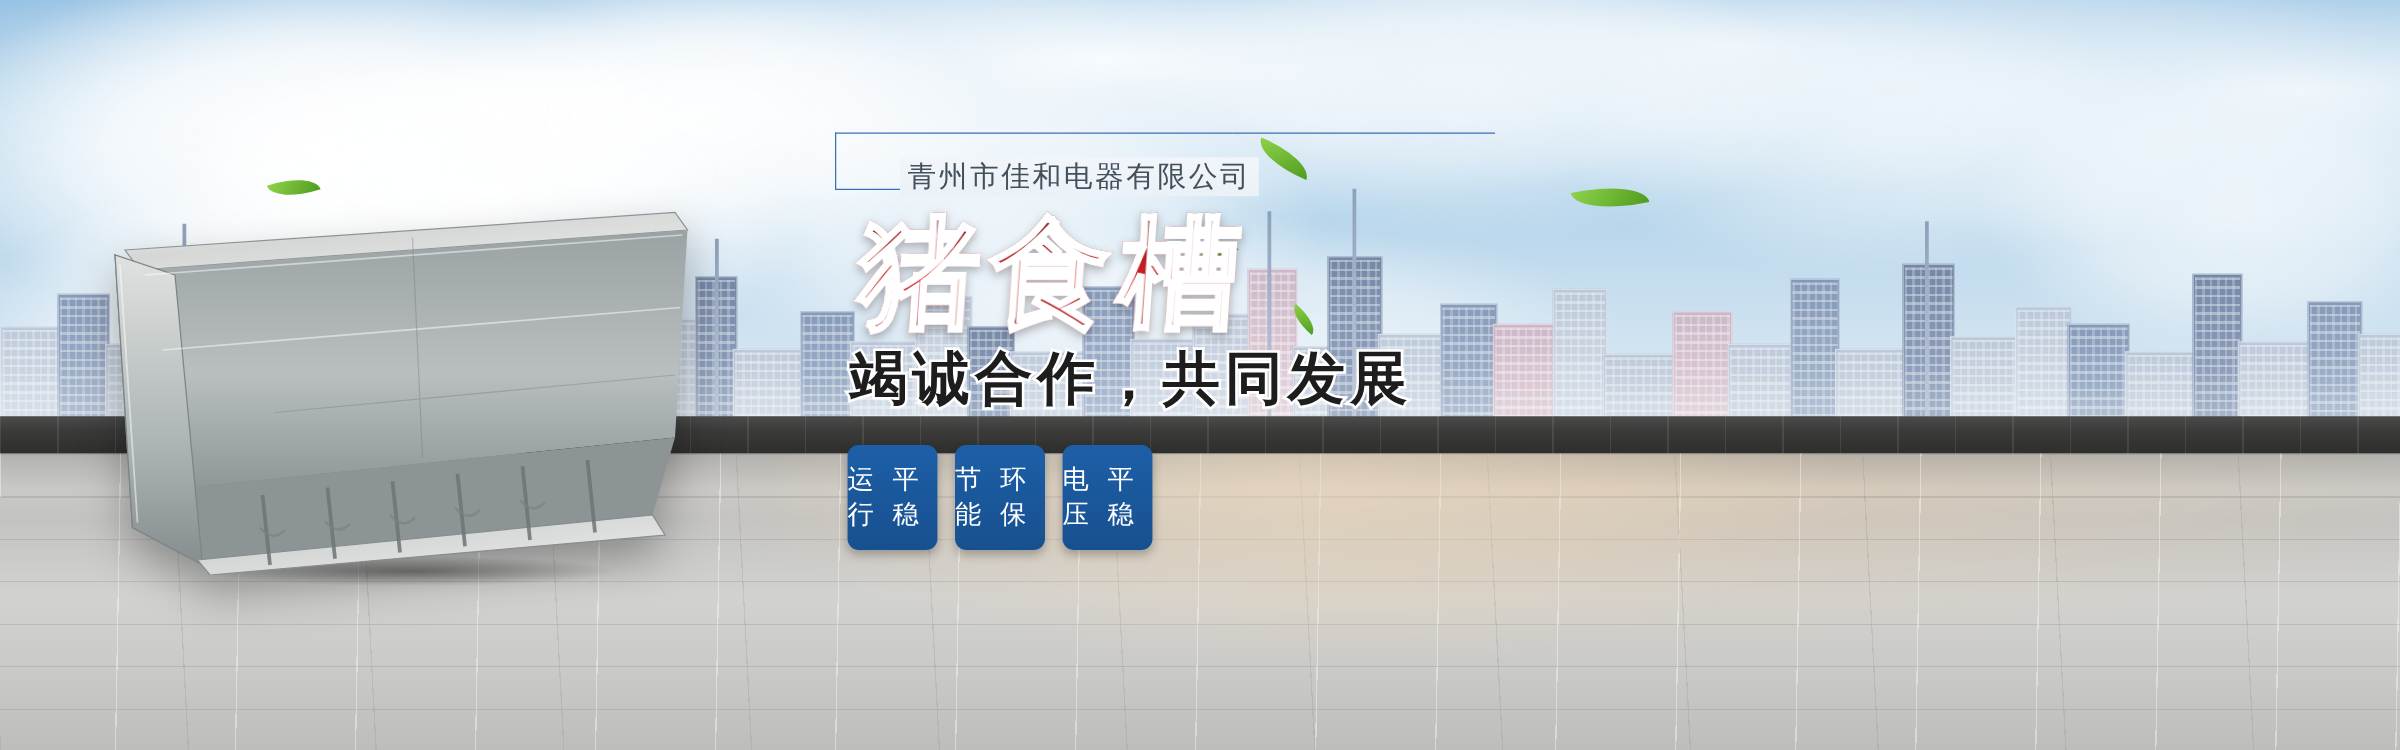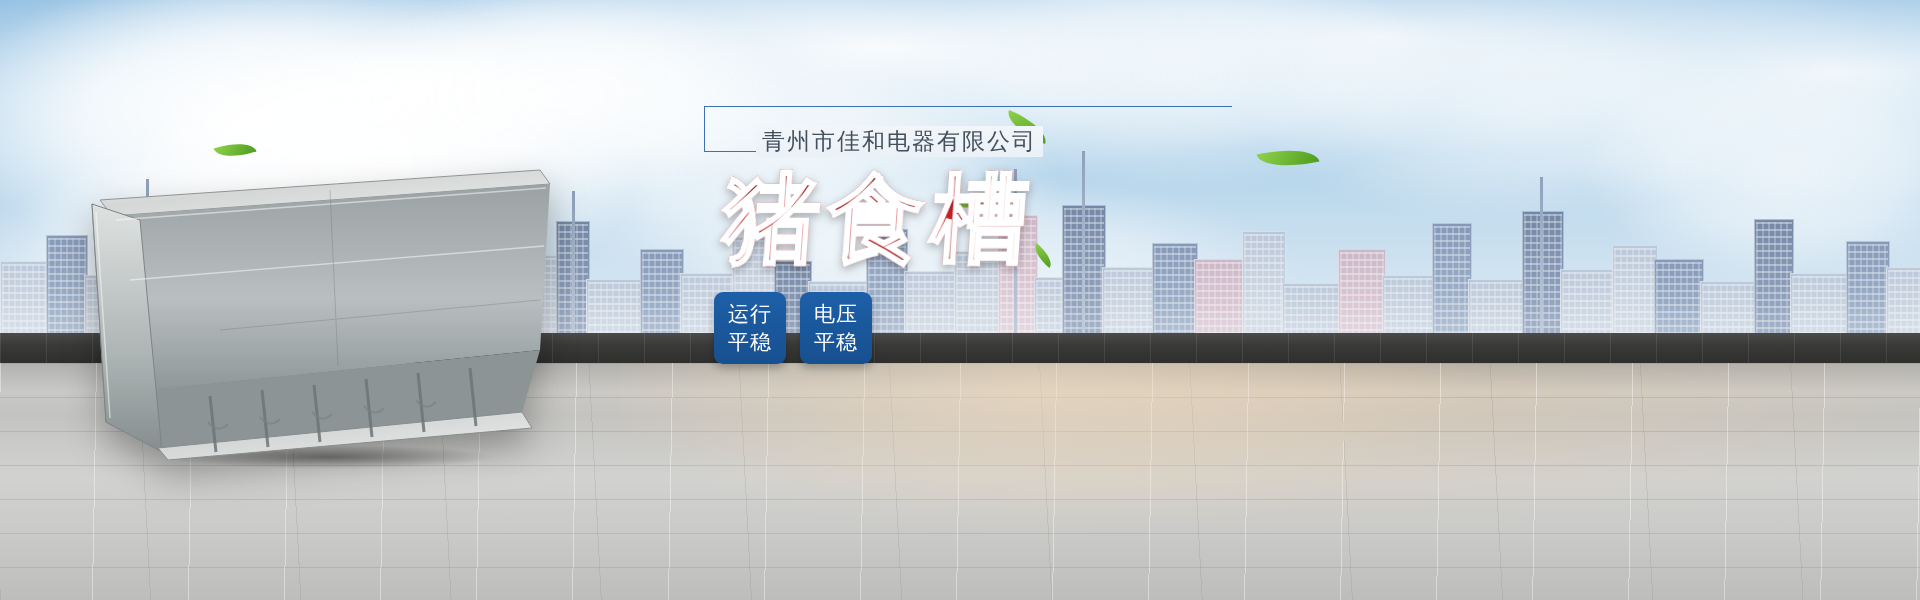--- a/index.html
+++ b/index.html
@@ -107,21 +107,21 @@
   }
   .prodShadow{
     position:absolute;left:95px;top:440px;width:470px;height:34px;
     background:radial-gradient(ellipse 50% 50% at 50% 50%, rgba(0,0,0,.40), rgba(0,0,0,0) 70%);
   }
 
   
   .leaf{position:absolute;background:linear-gradient(135deg,#8fd24a,#4f9c1f);border-radius:0 100% 0 100%;}
 
   
-  .copy{position:absolute;left:700px;top:96px;width:560px;}
+  .copy{position:absolute;left:664px;top:96px;width:560px;}
 
   .brandWrap{position:relative;height:66px;}
   .brandFrame{
     position:absolute;left:4px;top:10px;width:318px;height:46px;
     border:1px solid #3c6fb4;border-right:none;
     box-sizing:border-box;
   }
   .brandFrameTop{
     position:absolute;left:322px;top:10px;width:210px;height:1px;background:#3c6fb4;
   }
@@ -160,24 +160,24 @@
     -webkit-text-stroke:4px #ffffff;
     paint-order:stroke fill;
     text-shadow:0 2px 3px rgba(255,255,255,.9);
     padding-left:16px;
   }
 
   .badges{
     display:flex;gap:14px;margin-top:22px;padding-left:14px;
   }
   .badge{
-    width:72px;height:72px;border-radius:9px;
+    width:72px;height:84px;border-radius:9px;
     background:linear-gradient(180deg,#1d5fa8 0%, #17508f 100%);
     box-shadow:0 4px 8px rgba(0,0,0,.25);
-    display:flex;flex-direction:column;align-items:center;justify-content:center;
+    display:flex;flex-direction:row;align-items:center;justify-content:flex-start;
     color:#fff;font-size:21px;line-height:1.30;letter-spacing:1px;
   }
   .badge span{display:block;}
 </style>
 </head>
 <body>
 
 <div class="stage">
 
   <div class="sky"></div>
@@ -326,26 +326,31 @@
   <div class="copy">
 
     <div class="brandWrap">
       <div class="brandFrame"></div>
       <div class="brandFrameTop"></div>
       <div class="brandName">青州市佳和电器有限公司</div>
     </div>
 
     <div class="title">猪食槽</div>
 
+    <div class="slogan">竭诚合作，共同发展</div>
 
     <div class="badges">
       <div class="badge">
         <span>运行</span>
         <span>平稳</span>
       </div>
       <div class="badge">
+        <span>节能</span>
+        <span>环保</span>
+      </div>
+      <div class="badge">
         <span>电压</span>
         <span>平稳</span>
       </div>
     </div>
 
   </div>
 </div>
 
 </body></html>

